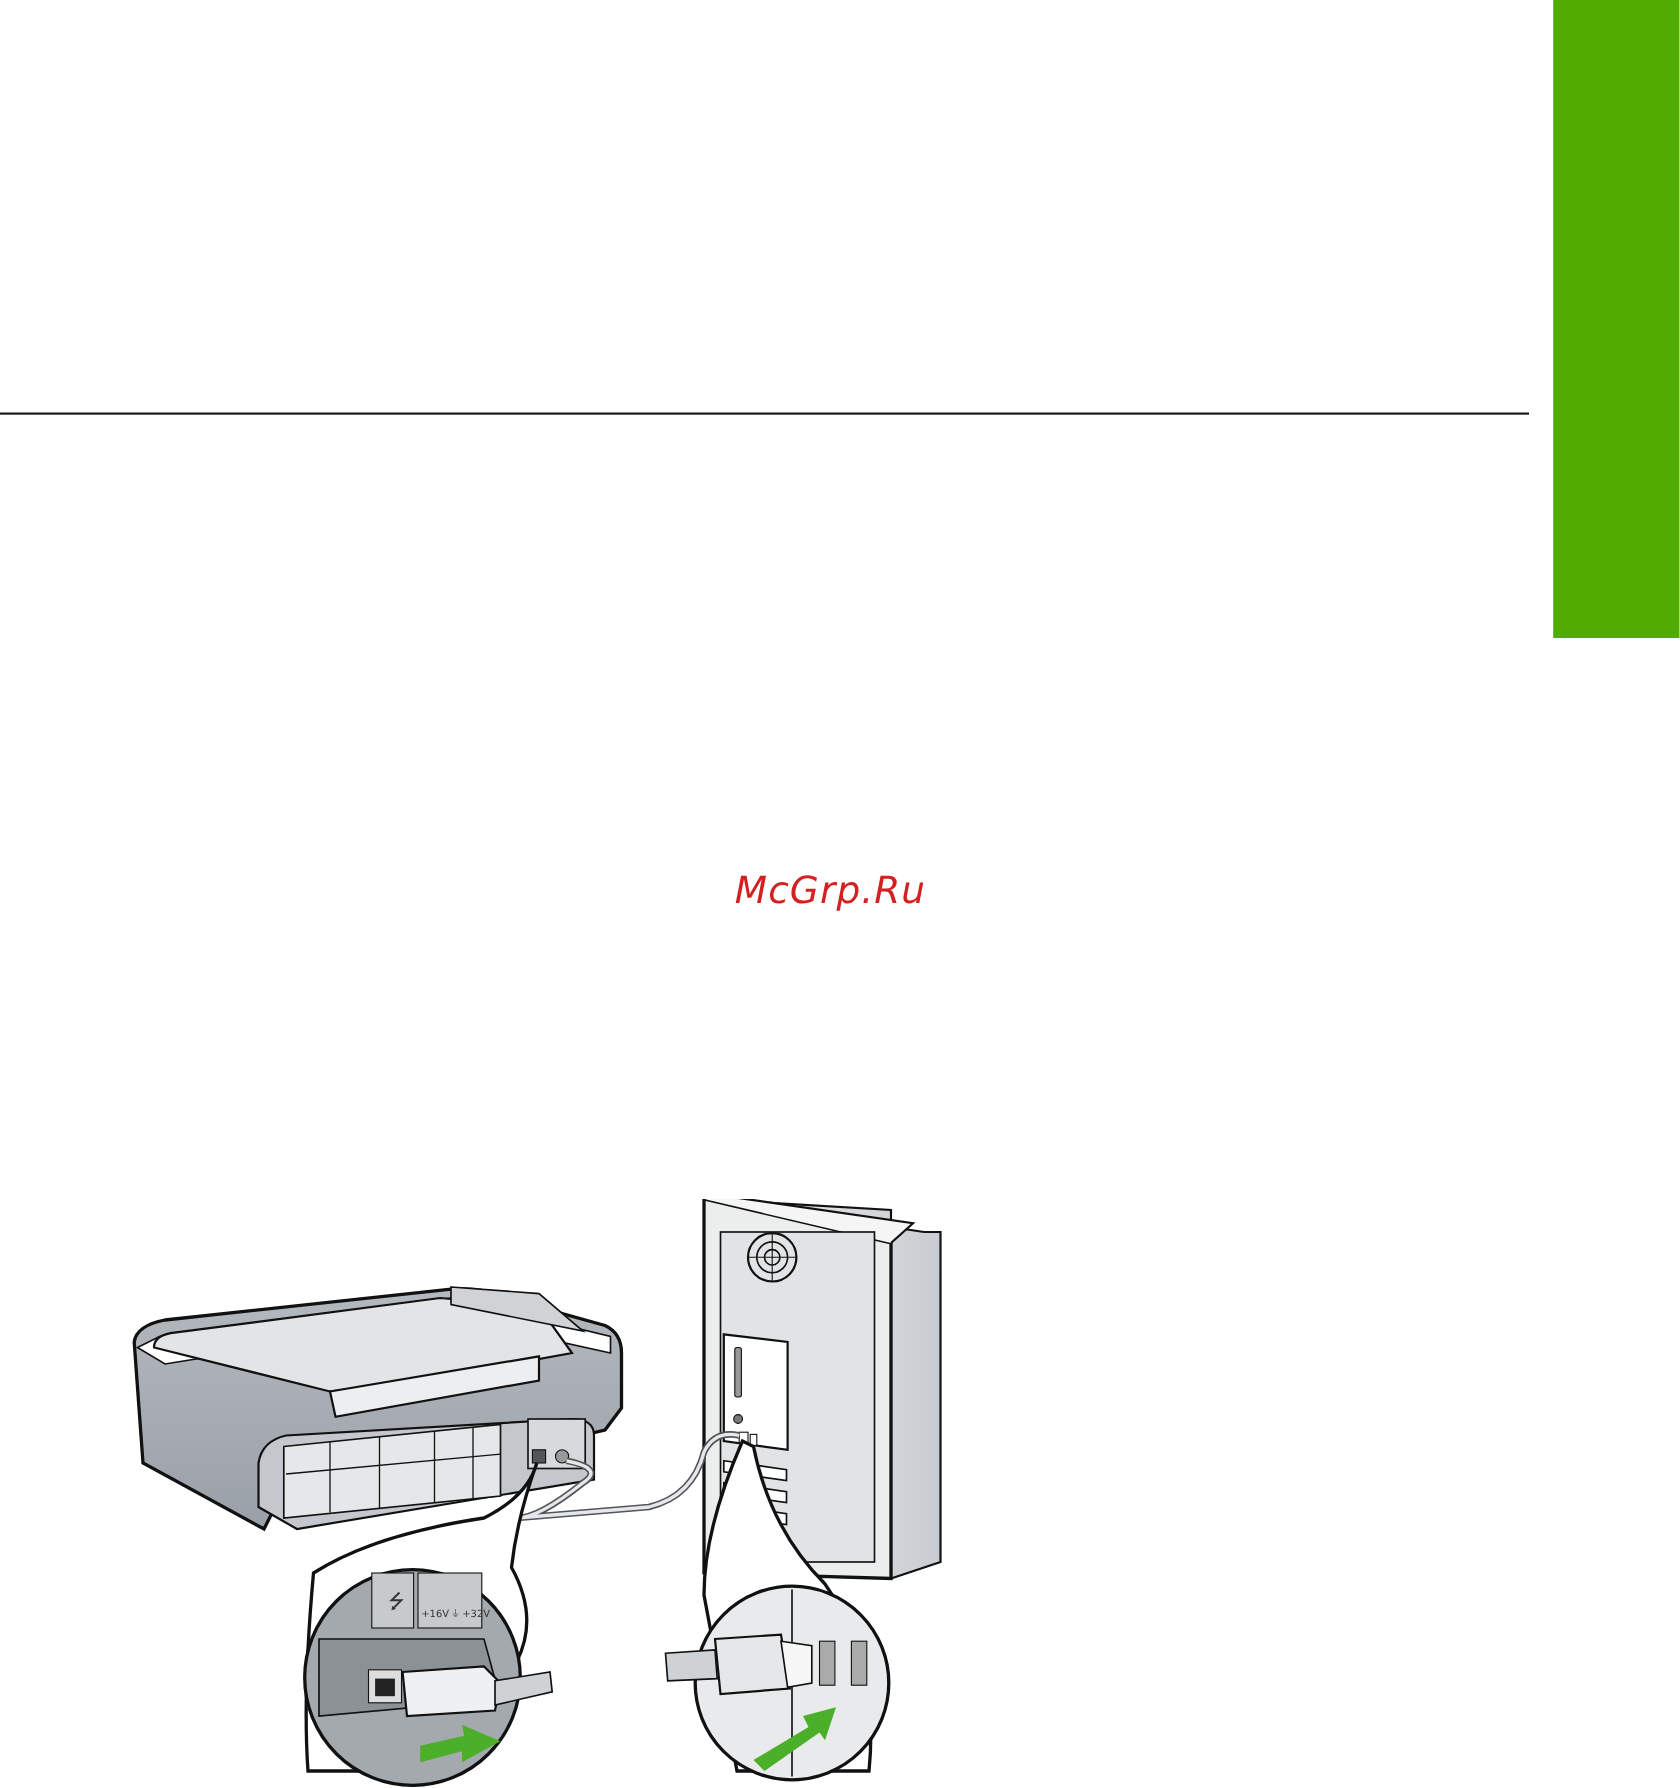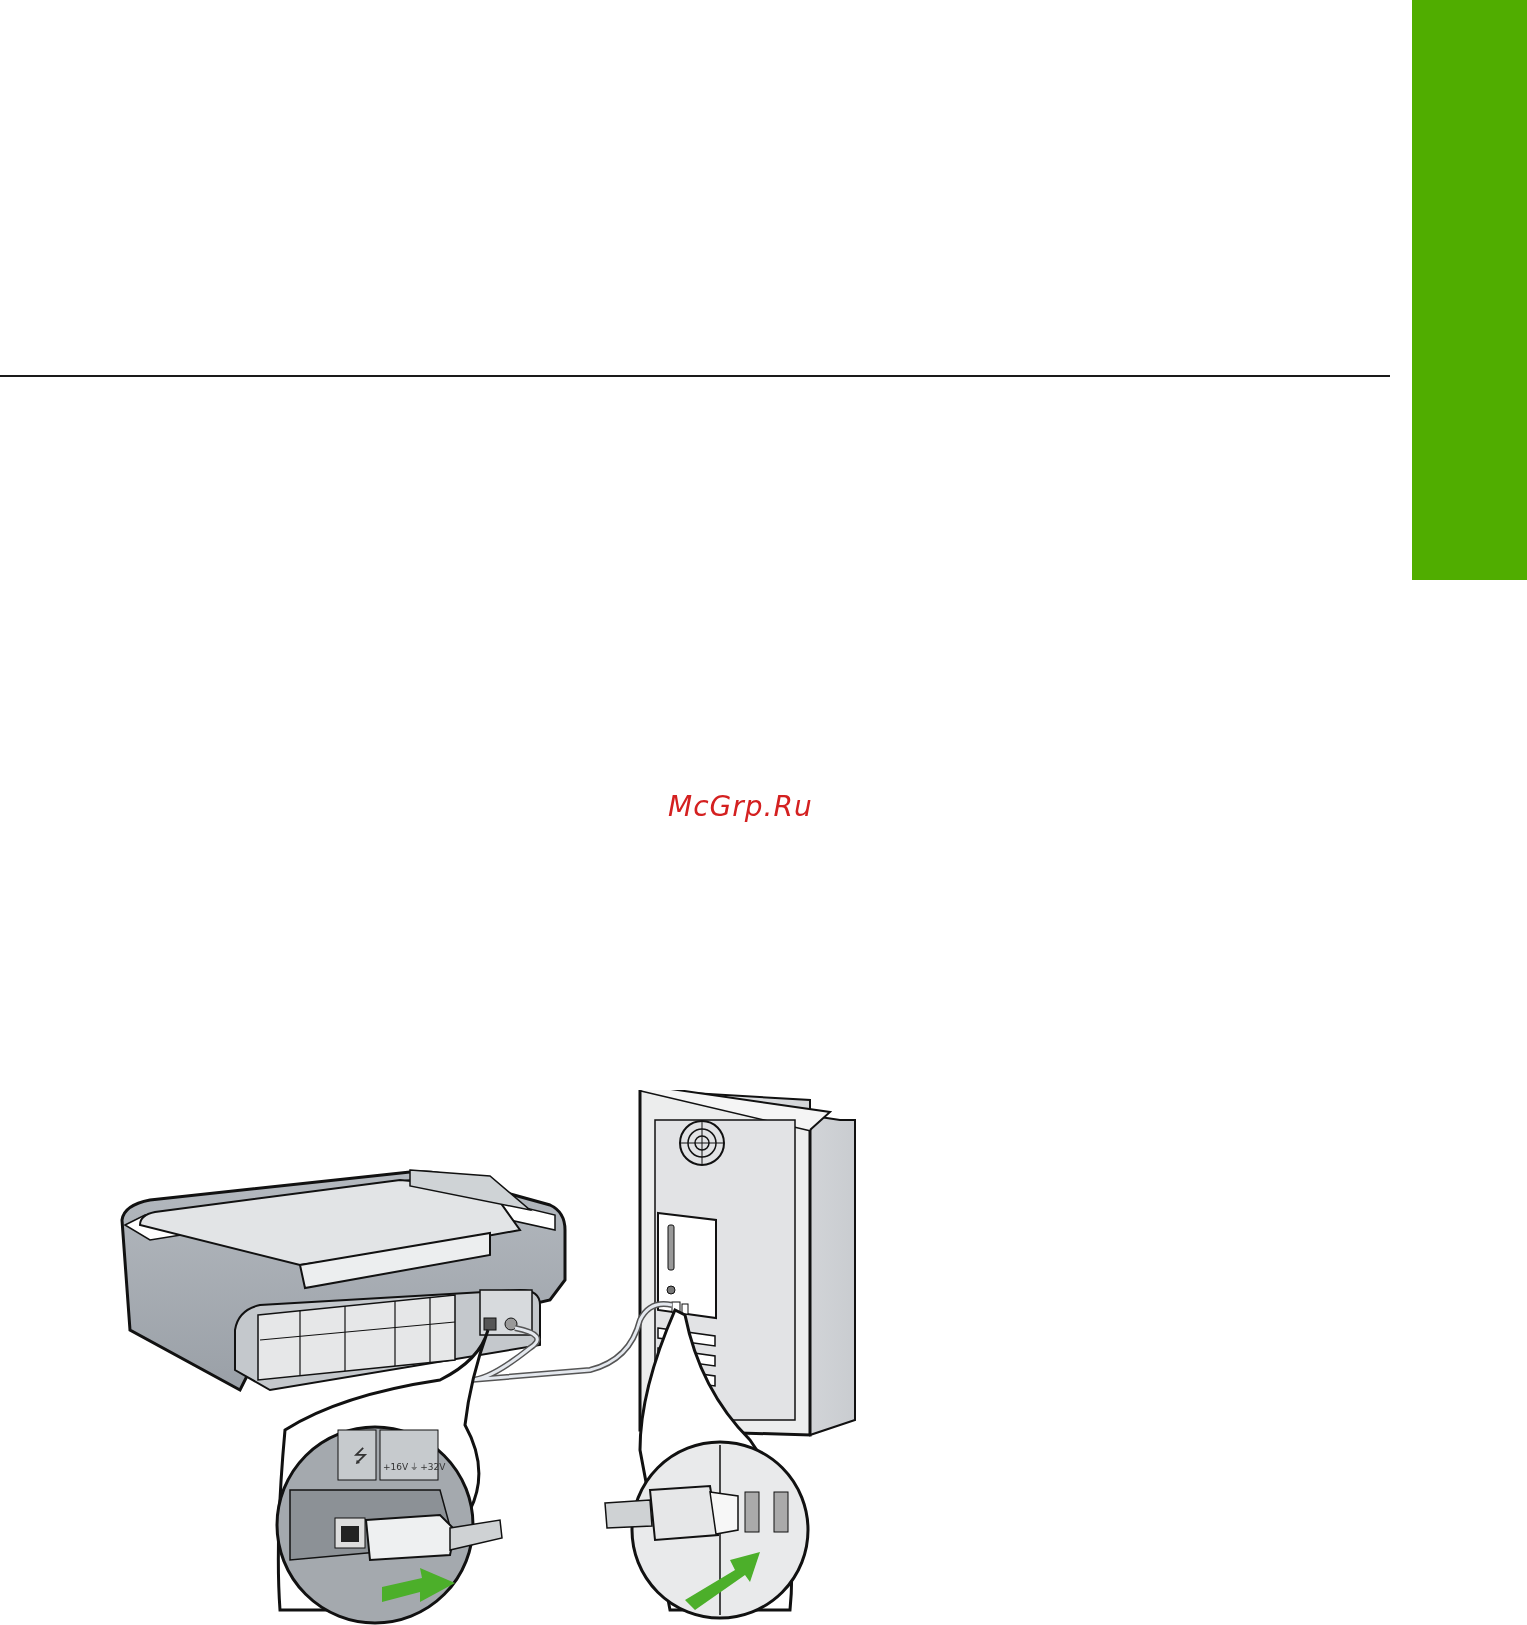--- a/index.html
+++ b/index.html
@@ -4,21 +4,21 @@
 <style>
   html, body { margin: 0; padding: 0; }
   body {
     width: 1527px; height: 1625px; position: relative; overflow: hidden;
     background: #ffffff; font-family: "DejaVu Sans", sans-serif;
   }
   .side-tab { position: absolute; left: 1412px; top: 0; width: 115px; height: 580px; }
   .rule { position: absolute; left: 0; top: 375px; width: 1390px; height: 2px; background: #1a1a1a; }
   .watermark {
     position: absolute; left: 668px; top: 790px; font-family: "DejaVu Sans", sans-serif;
-    font-size: 28px; font-style: oblique; letter-spacing: 1px;
+    font-size: 34px; font-style: oblique; letter-spacing: 1px;
   }
   .illustration { position: absolute; left: 110px; top: 1090px; width: 800px; height: 535px; }
 </style>
 </head>
 <body>
 
 <div class="side-tab" id="sidetab" style="background: rgb(80, 173, 0);"></div>
 <div class="rule"></div>
 <div class="watermark" id="wm" style="color: rgb(212, 32, 32);">McGrp.Ru</div>
 

